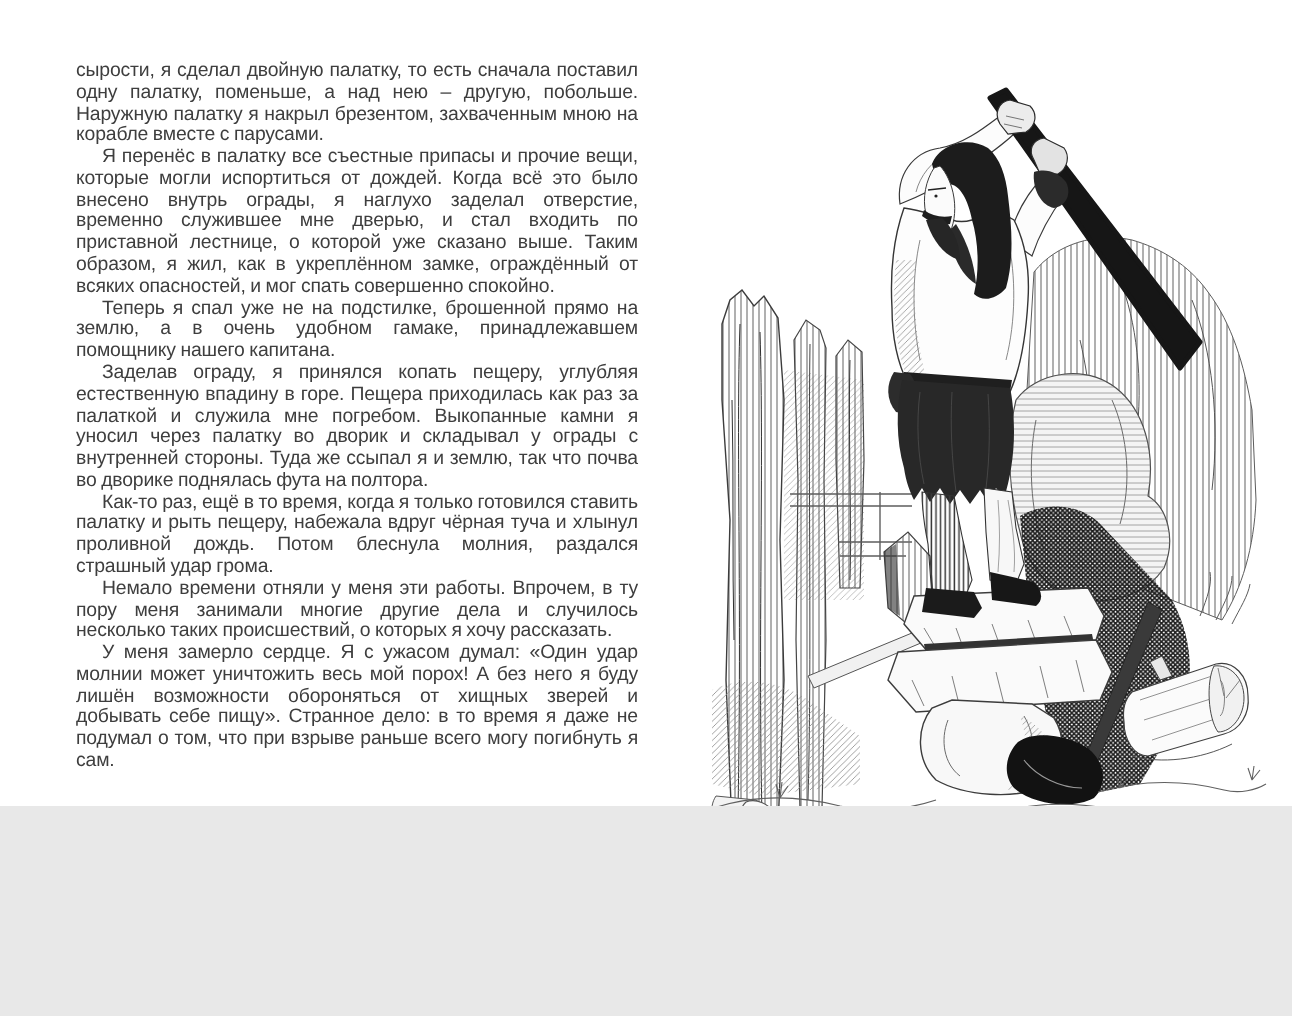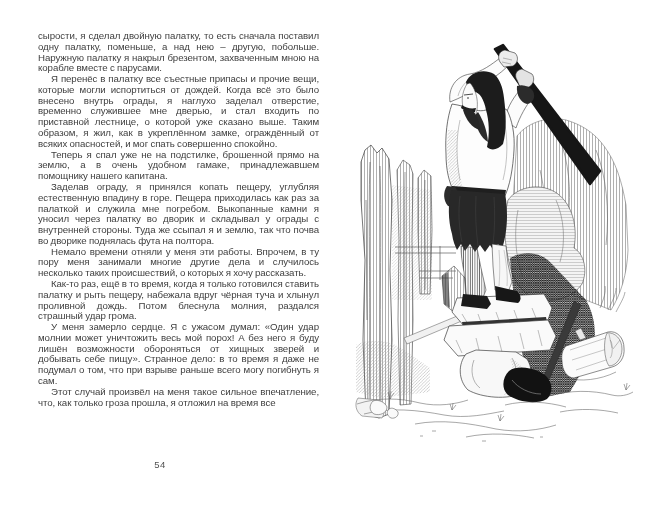--- a/index.html
+++ b/index.html
@@ -1,17 +1,17 @@
 <!DOCTYPE html>
 <html lang="ru"><head>
 <meta charset="utf-8">
 <style>
   html,body{margin:0;padding:0;background:#e8e8e8;}
   .book{
-    position:relative;width:646px;height:508px;background:#ffffff;
+    position:relative;width:646px;height:403px;background:#ffffff;
     font-family:"Liberation Sans","DejaVu Sans",sans-serif;overflow:hidden;
   }
   .text-col{
     position:absolute;left:38px;top:31px;width:281px;
     font-size:9.7px;line-height:10.78px;letter-spacing:-0.08px;word-spacing:-0.3px;
     color:#3e3e3e;text-align:justify;
     -webkit-hyphens:auto;hyphens:auto;
   }
   .text-col p{margin:0;text-indent:13px;}
   .text-col p.first{text-indent:0;}
@@ -25,24 +25,23 @@
 <body>
 
 <div class="book">
 
   <div class="left-page">
     <div class="text-col">
       <p class="first">сырости, я сделал двойную палатку, то есть сначала поставил одну палатку, поменьше, а над нею – другую, побольше. Наружную палатку я накрыл брезентом, захваченным мною на корабле вместе с парусами.</p>
       <p>Я перенёс в палатку все съестные припасы и прочие вещи, которые могли испортиться от дождей. Когда всё это было внесено внутрь ограды, я наглухо заделал отверстие, временно служившее мне дверью, и стал входить по приставной лестнице, о которой уже сказано выше. Таким образом, я жил, как в укреплённом замке, ограждённый от всяких опасностей, и мог спать совершенно спокойно.</p>
       <p>Теперь я спал уже не на подстилке, брошенной прямо на землю, а в очень удобном гамаке, принадлежавшем помощнику нашего капитана.</p>
       <p>Заделав ограду, я принялся копать пещеру, углубляя естественную впадину в горе. Пещера приходилась как раз за палаткой и служила мне погребом. Выкопанные камни я уносил через палатку во дворик и складывал у ограды с внутренней стороны. Туда же ссыпал я и землю, так что почва во дворике поднялась фута на полтора.</p>
+      <p>Как-то раз, ещё в то время, когда я только готовился ставить палатку и рыть пещеру, набежала вдруг чёрная туча и хлынул проливной дождь. Потом блеснула молния, раздался страшный удар грома.</p>
       <p>Немало времени отняли у меня эти работы. Впрочем, в ту пору меня занимали многие другие дела и случилось несколько таких происшествий, о которых я хочу рассказать.</p>
-      <p>Как-то раз, ещё в то время, когда я только готовился ставить палатку и рыть пещеру, набежала вдруг чёрная туча и хлынул проливной дождь. Потом блеснула молния, раздался страшный удар грома.</p>
       <p>У меня замерло сердце. Я с ужасом думал: «Один удар молнии может уничтожить весь мой порох! А без него я буду лишён возможности обороняться от хищных зверей и добывать себе пищу». Странное дело: в то время я даже не подумал о том, что при взрыве раньше всего могу погибнуть я сам.</p>
-      <p>Этот случай произвёл на меня такое сильное впечатление, что, как только гроза прошла, я отложил на время все</p>
     </div>
     <div class="page-num">54</div>
   </div>
 
   <div class="right-page">
     <svg class="illus" viewBox="350 15 296 450" xmlns="http://www.w3.org/2000/svg">
       <defs>
         <pattern id="pv" width="3" height="7" patternUnits="userSpaceOnUse">
           <path d="M1.5,0 V7" stroke="#6e6e6e" stroke-width="0.55"></path>
         </pattern>

